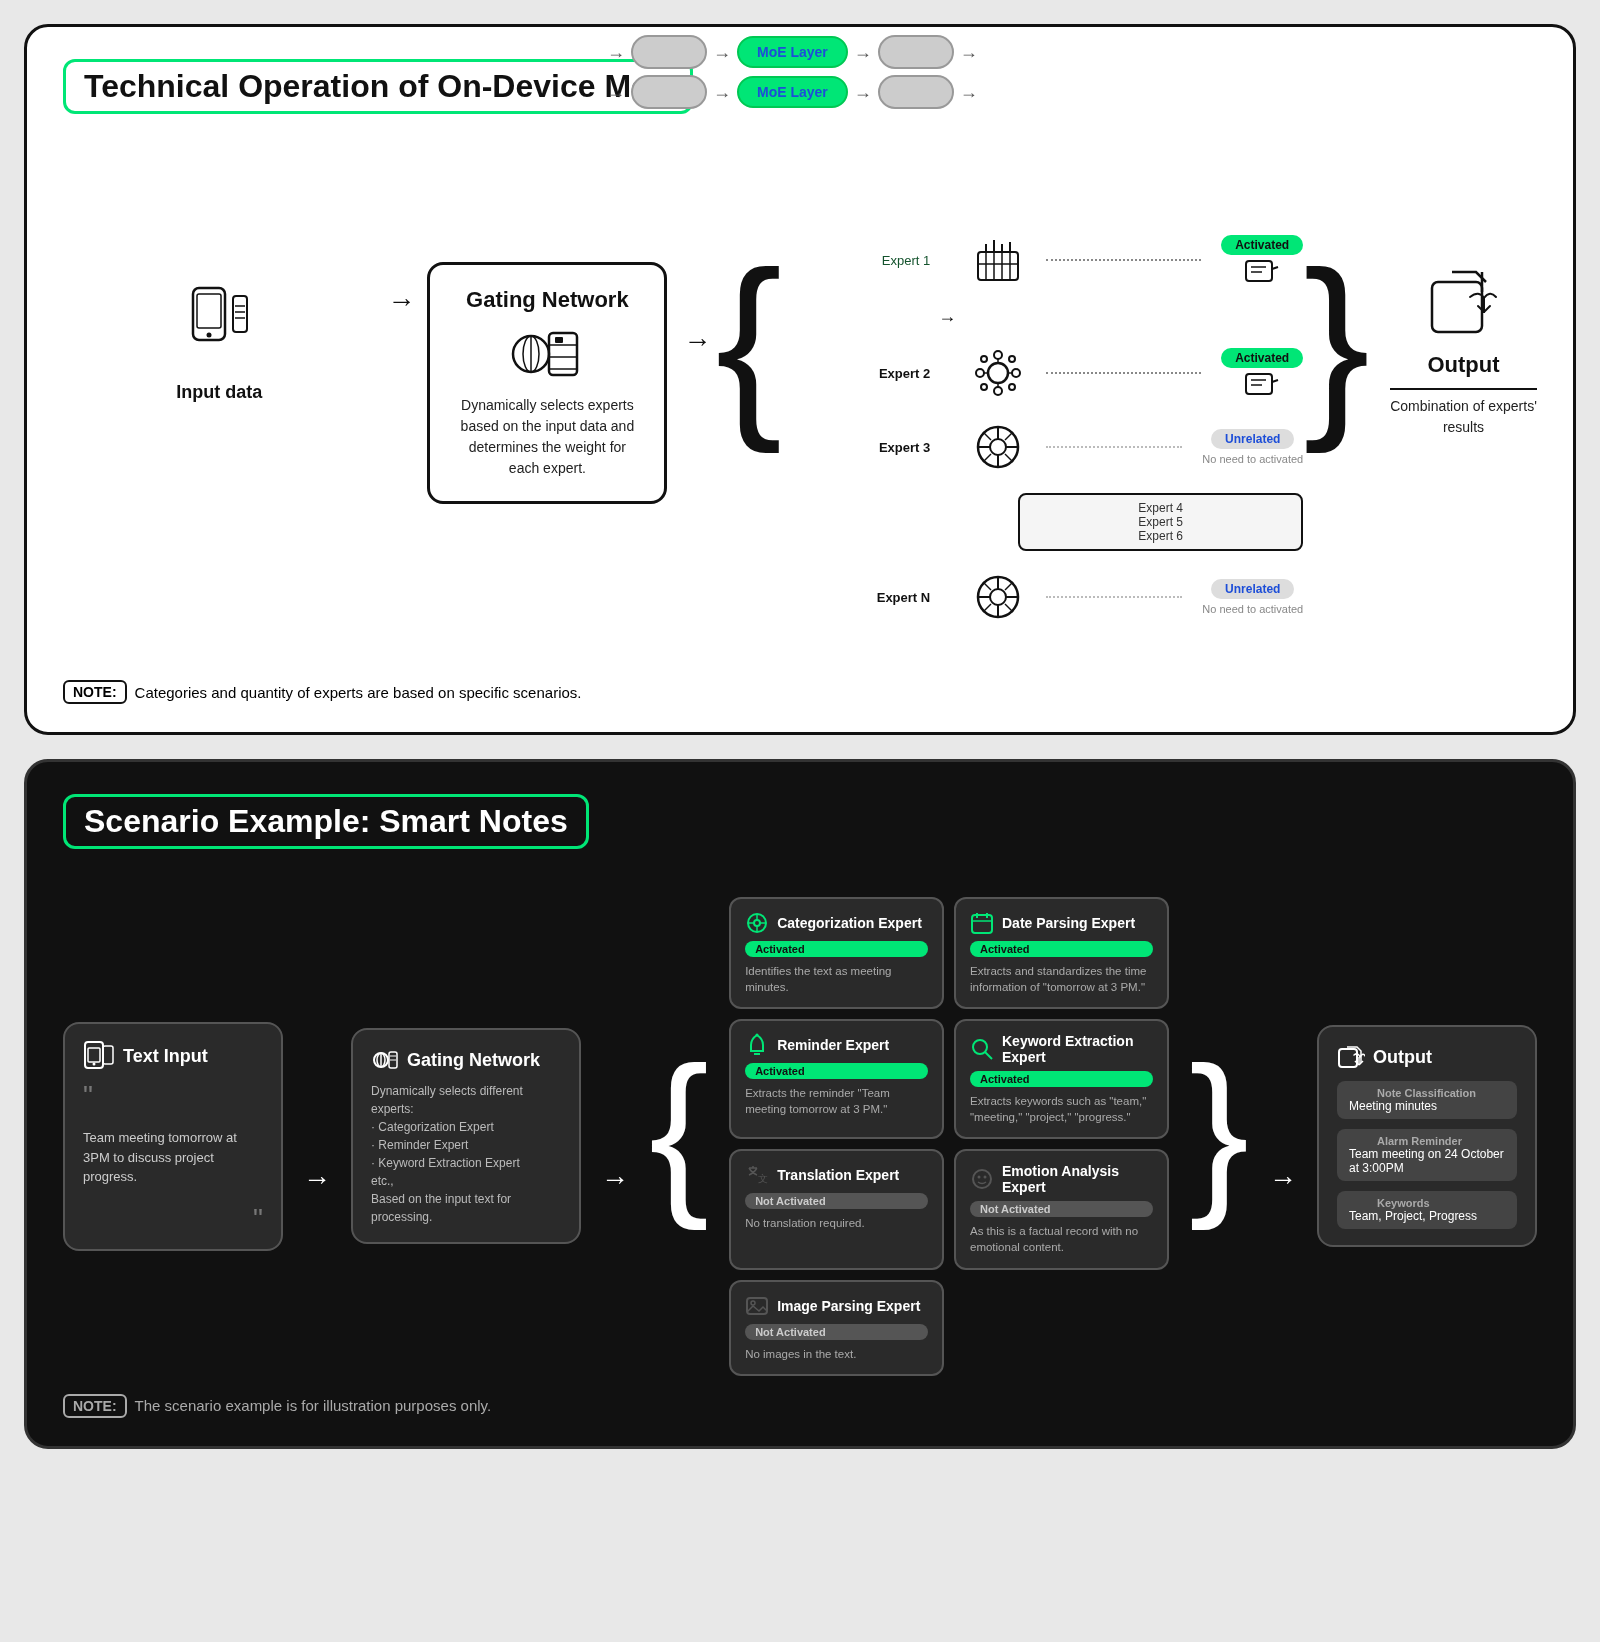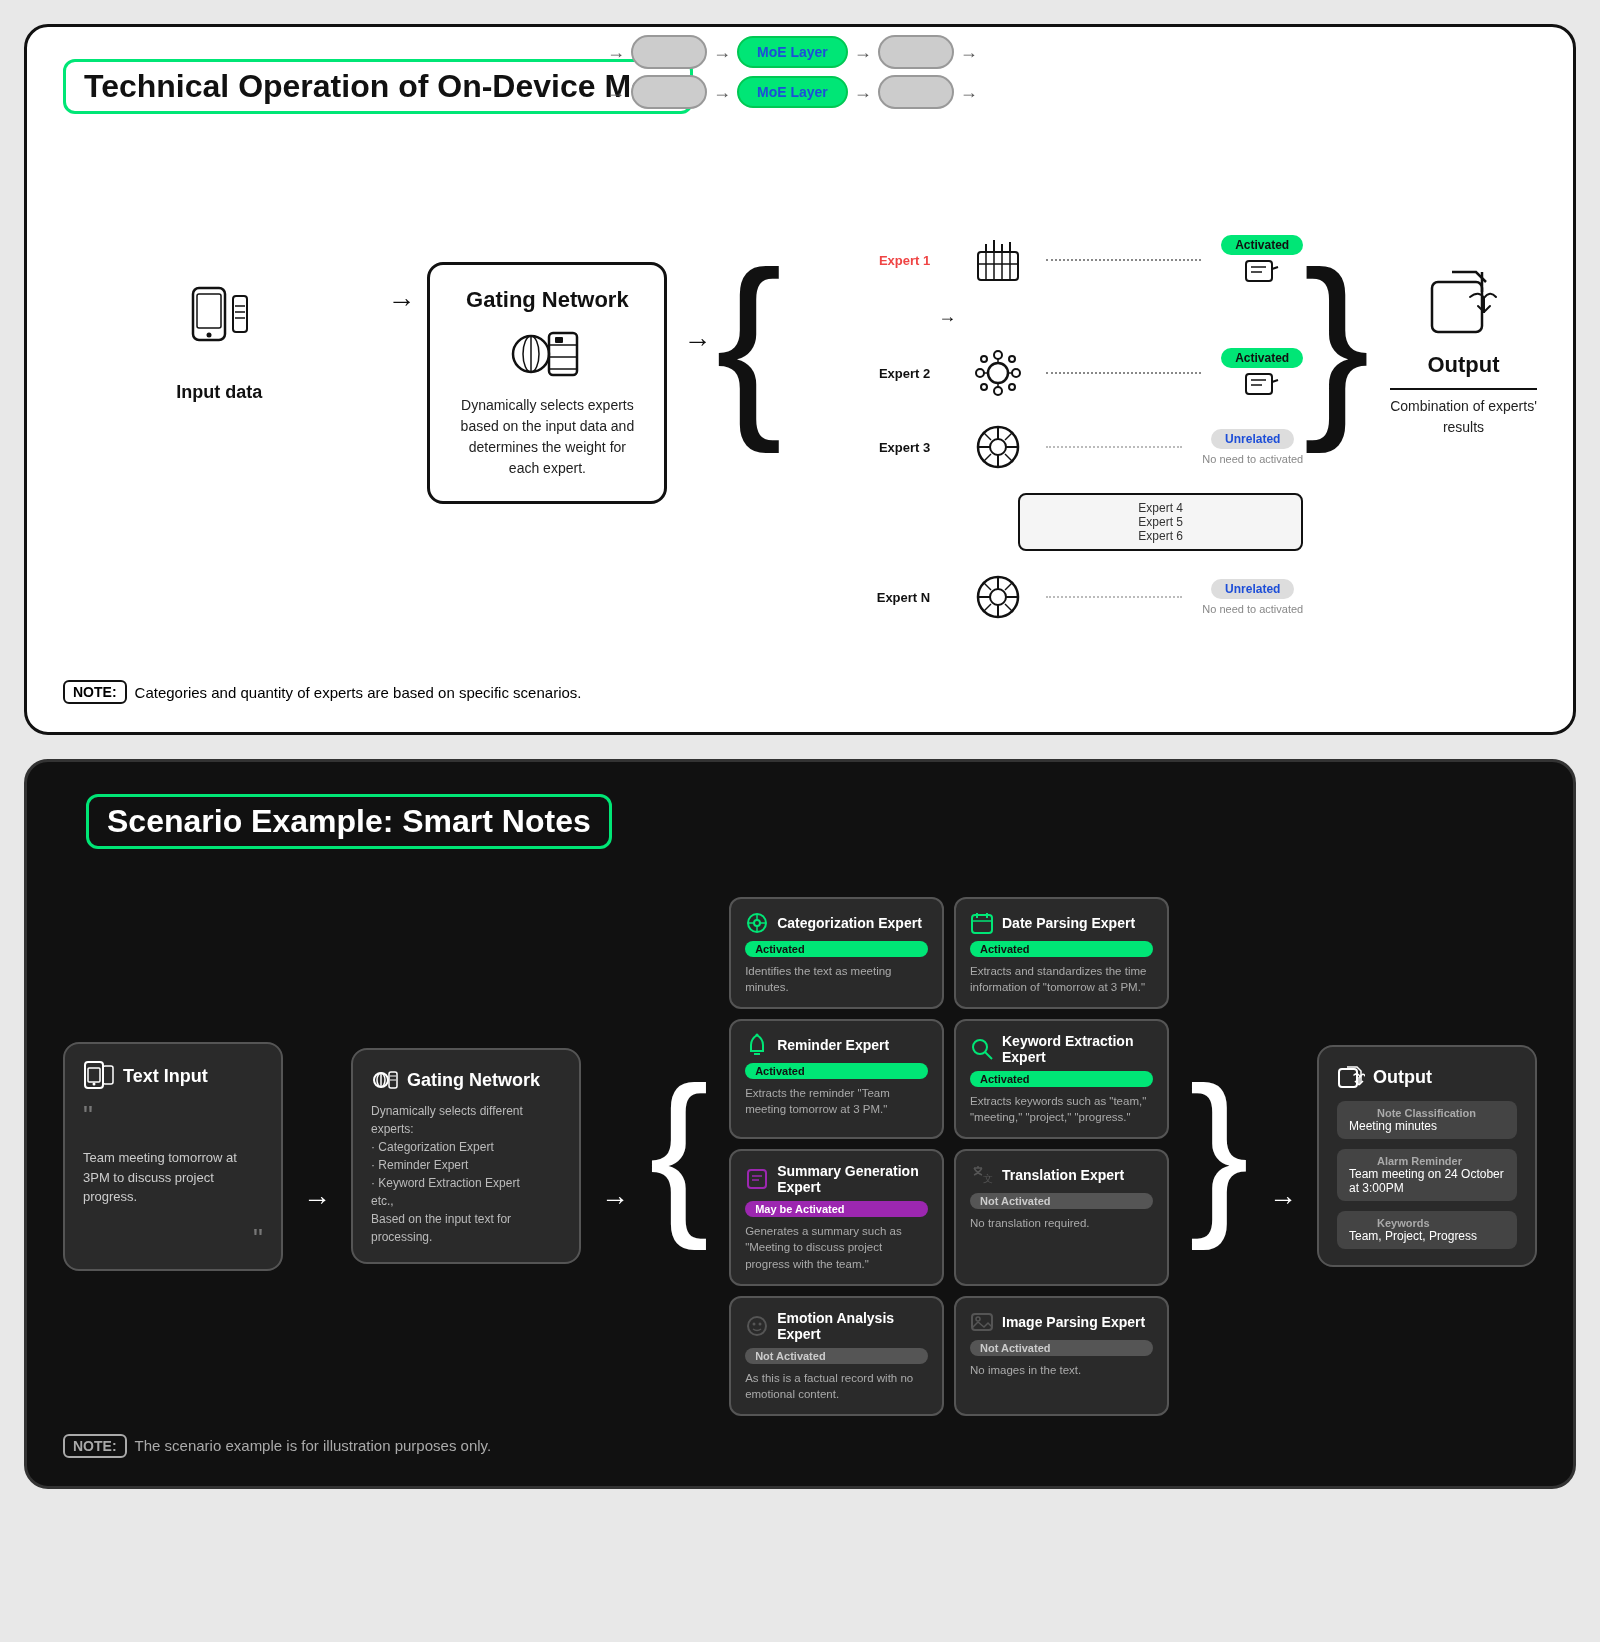--- a/index.html
+++ b/index.html
@@ -38,21 +38,20 @@
     .bottom-panel {
       background: #111111;
       border-radius: 24px;
       border: 3px solid #333;
       padding: 32px 36px 28px 36px;
       position: relative;
     }
     .bottom-panel .panel-title {
       background: #111;
       color: #fff;
-      margin-left: 23px;
     }
 
     
     .note-bar {
       display: flex;
       align-items: center;
       gap: 8px;
       margin-top: 18px;
       font-size: 15px;
     }
@@ -525,21 +524,21 @@
       </div>
     </div>
 
     <div style="font-size:28px;color:#111;padding-top:180px;padding-left:16px;padding-right:4px;">→</div>
 
     <div class="brace" style="padding-top:20px;">{</div>
 
     <div class="experts-area">
 
       <div class="expert-row">
-        <div style="font-size:13px;font-weight:700;color:#ef4444;width:68px;text-align:right;">Expert 1</div>
+        <div style="font-size:13px;font-weight:400;color:#14532d;width:68px;text-align:right;">Expert 1</div>
         <div style="width:8px;"></div>
         <div class="expert-icon">
           <svg width="52" height="52" viewBox="0 0 52 52">
             <rect x="6" y="18" width="40" height="28" rx="3" fill="none" stroke="#111" stroke-width="2"></rect>
             <line x1="14" y1="18" x2="14" y2="46" stroke="#111" stroke-width="1.5"></line>
             <line x1="22" y1="18" x2="22" y2="46" stroke="#111" stroke-width="1.5"></line>
             <line x1="30" y1="18" x2="30" y2="46" stroke="#111" stroke-width="1.5"></line>
             <line x1="38" y1="18" x2="38" y2="46" stroke="#111" stroke-width="1.5"></line>
             <line x1="6" y1="30" x2="46" y2="30" stroke="#111" stroke-width="1.5"></line>
             <line x1="14" y1="10" x2="14" y2="18" stroke="#111" stroke-width="2"></line>
@@ -785,34 +784,20 @@
               <circle cx="10" cy="10" r="7" fill="none" stroke="#00e676" stroke-width="2"></circle>
               <line x1="15" y1="15" x2="22" y2="22" stroke="#00e676" stroke-width="2"></line>
             </svg>
           </div>
           <div class="expert-card-title">Keyword Extraction Expert</div>
         </div>
         <div class="badge-sm badge-activated-green">Activated</div>
         <div class="expert-card-desc">Extracts keywords such as "team," "meeting," "project," "progress."</div>
       </div>
 
-      <div class="expert-card">
-        <div class="expert-card-header">
-          <div>
-            <svg width="24" height="24" viewBox="0 0 24 24">
-              <rect x="3" y="3" width="18" height="18" rx="3" fill="none" stroke="#9c27b0" stroke-width="2"></rect>
-              <line x1="7" y1="9" x2="17" y2="9" stroke="#9c27b0" stroke-width="1.5"></line>
-              <line x1="7" y1="13" x2="14" y2="13" stroke="#9c27b0" stroke-width="1.5"></line>
-            </svg>
-          </div>
-          <div class="expert-card-title">Summary Generation Expert</div>
-        </div>
-        <div class="badge-sm badge-may-activated">May be Activated</div>
-        <div class="expert-card-desc">Generates a summary such as "Meeting to discuss project progress with the team."</div>
-      </div>
 
       <div class="expert-card">
         <div class="expert-card-header">
           <div>
             <svg width="24" height="24" viewBox="0 0 24 24">
               <path d="M4 5 L12 5 M8 5 L8 3 M4 5 Q7 10 12 12 M12 5 Q9 10 4 12" fill="none" stroke="#555" stroke-width="1.5"></path>
               <text x="13" y="19" font-size="10" fill="#555" font-family="Arial">文</text>
             </svg>
           </div>
           <div class="expert-card-title">Translation Expert</div>

